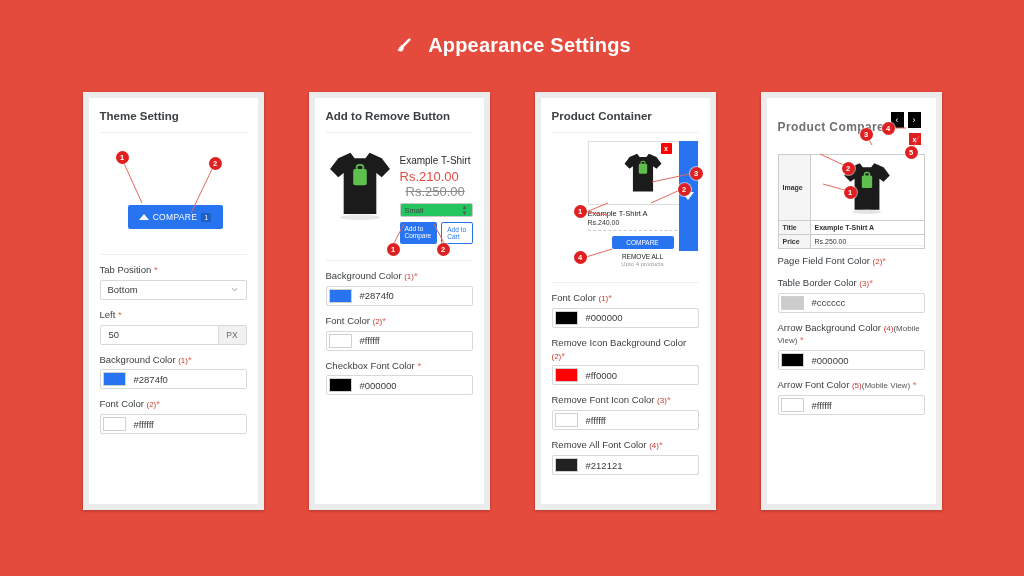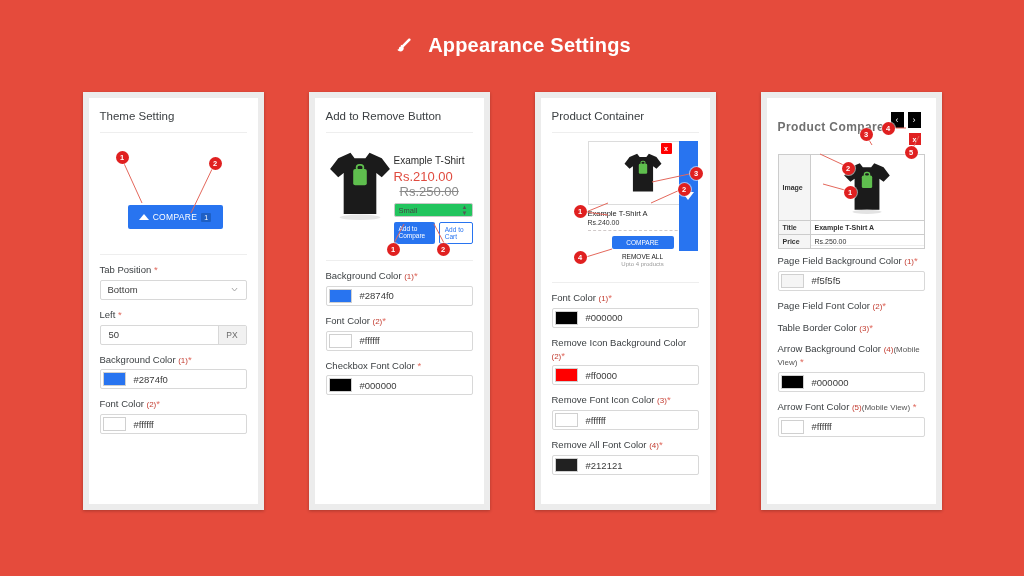--- a/index.html
+++ b/index.html
@@ -34,21 +34,21 @@
   }
   .card {
     background:#ffffff;
     height:406px;
     padding:12px 11px 0 11px;
     overflow:hidden;
     position:relative;
   }
   .card-title {
     font-size:11.5px; color:#3c4043; padding-bottom:10px;
-    border-bottom:1px solid #eeeeee; font-weight:400;
+    border-bottom:1px solid #eeeeee; font-weight:700;
   }
 
   
   .preview {
     position:relative;
     border-bottom:1px solid #eeeeee;
   }
 
   
   .field { margin-top:9px; }
@@ -96,21 +96,21 @@
     position:absolute; left:28px; top:72px;
     width:95px; height:24px; background:#2874f0; border-radius:2px;
     display:flex; align-items:center; justify-content:center; gap:4px;
     color:#fff; font-size:8.5px; letter-spacing:.3px;
   }
   .tri-up { width:0;height:0;border-left:5px solid transparent;border-right:5px solid transparent;border-bottom:6px solid #fff; }
   .count-chip { background:#1e5fc4; color:#fff; font-size:7px; padding:1px 3px; border-radius:1px; }
 
   
   .p2-preview { height:128px; padding-top:12px; }
-  .prod-row { display:flex; }
+  .prod-row { display:flex; gap:6px; }
   .tshirt-wrap { position:relative; }
   .prod-info { flex:1; padding-top:10px; }
   .prod-name { font-size:10px; color:#2b2b2b; }
   .prod-prices { margin-top:3px; font-size:13px; }
   .price-sale { color:#e04b3f; }
   .price-old { color:#8a8a8a; text-decoration:line-through; margin-left:6px; }
   .mini-select {
     margin-top:4px; height:14px; border:1px solid #c9c9c9; border-radius:2px;
     display:flex; align-items:center; justify-content:space-between;
     padding:0 4px; font-size:7.5px; color:#444; background:#22c55e;
@@ -445,39 +445,34 @@
           <line x1="112" y1="18" x2="128" y2="18"></line>
           <line x1="133" y1="42" x2="141" y2="26"></line>
         </svg>
         <div class="badge" style="left:66px;top:76px">1</div>
         <div class="badge" style="left:64px;top:52px">2</div>
         <div class="badge" style="left:82px;top:18px">3</div>
         <div class="badge" style="left:104px;top:12px">4</div>
         <div class="badge" style="left:127px;top:36px">5</div>
       </div>
 
-      <div class="field">
-        <div class="field-label">
-          <span>Page Field Background Color</span> <span class="num">(1)</span><span class="req">*</span>
-        </div>
-        <div class="input-row">
-          <span class="swatch" style="background:#f5f5f5"></span>
-          <span class="input-val">#f5f5f5</span>
-        </div>
-      </div>
 
       <div class="field">
         <div class="field-label">
           <span>Page Field Font Color</span> <span class="num">(2)</span><span class="req">*</span>
         </div>
       </div>
 
       <div class="field">
         <div class="field-label">
           <span>Table Border Color</span> <span class="num">(3)</span><span class="req">*</span>
+        </div>
+        <div class="input-row">
+          <span class="swatch" style="background:#cccccc"></span>
+          <span class="input-val">#cccccc</span>
         </div>
       </div>
 
       <div class="field">
         <div class="field-label">
           <span>Arrow Background Color</span> <span class="num">(4)</span><span class="mob">(Mobile View)</span> <span class="req">*</span>
         </div>
         <div class="input-row">
           <span class="swatch" style="background:#000000"></span>
           <span class="input-val">#000000</span>

